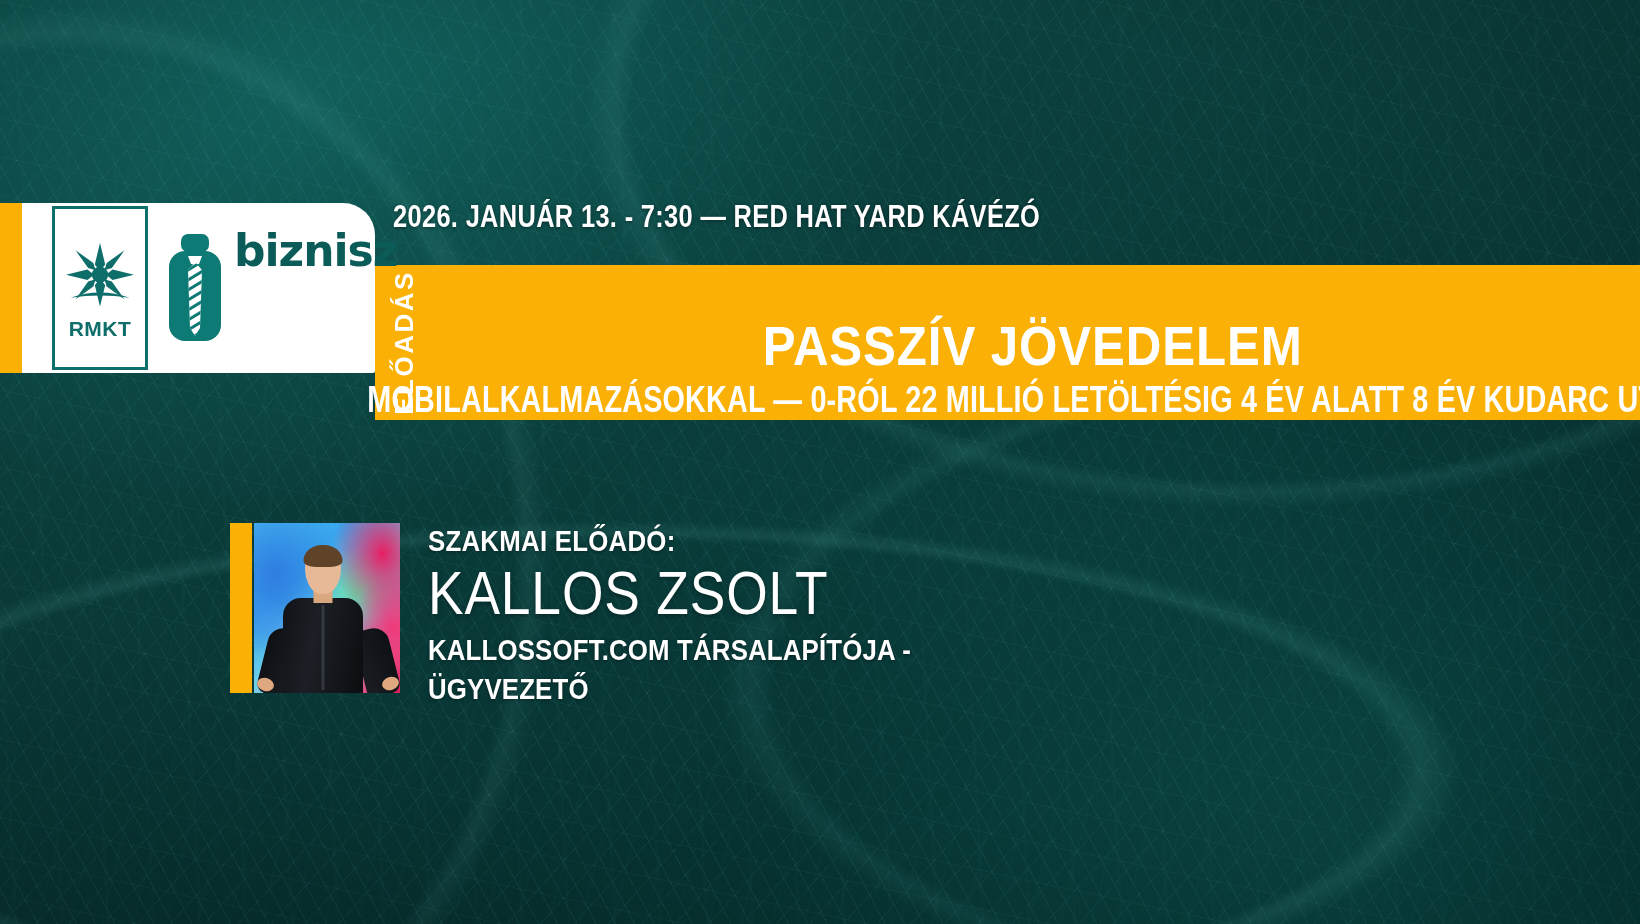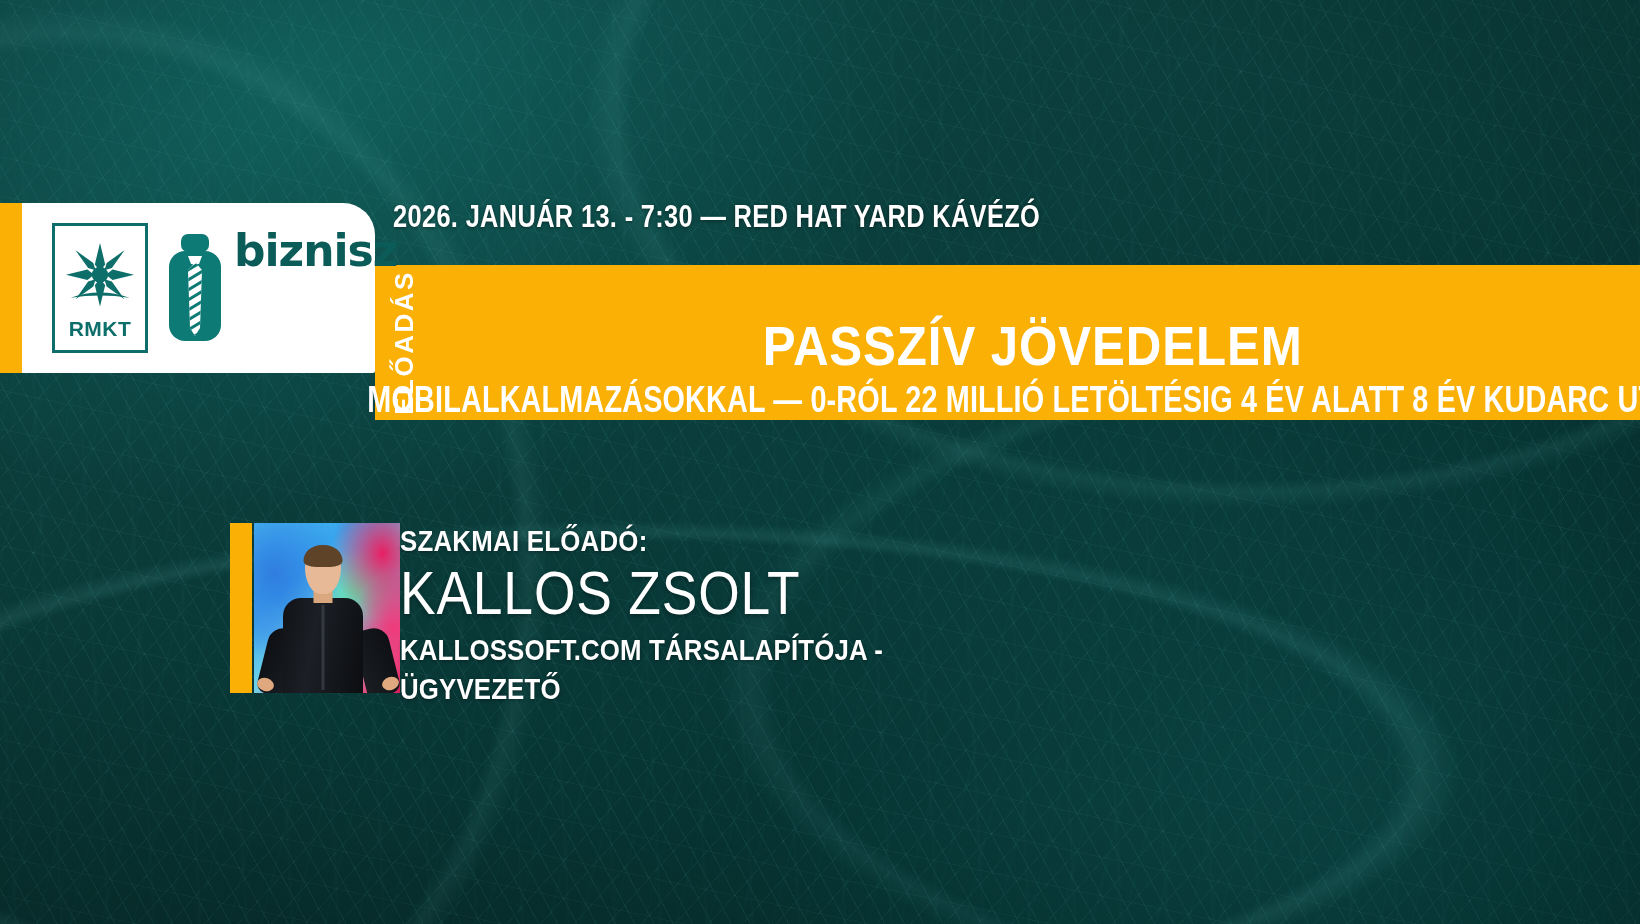--- a/index.html
+++ b/index.html
@@ -71,21 +71,21 @@
   .logo-card-stripe {
     position:absolute; left:0; top:0;
     width:22px; height:170px;
     background:#FAB005;
   }
   .logo-inner {
     display:flex; align-items:center; gap:16px;
     margin-left:52px;
   }
   .rmkt-box {
-    width:96px; height:130px;
+    width:96px; height:164px;
     border:3px solid #0d6e6a;
     display:flex; flex-direction:column;
     align-items:center; justify-content:center;
     gap:2px;
   }
   .rmkt-star { width:74px; height:78px; display:block; }
   .rmkt-word {
     font-family:"Liberation Sans", sans-serif;
     font-weight:bold; font-size:21px; letter-spacing:.5px;
     color:#0d6e6a; line-height:1;
@@ -245,20 +245,21 @@
     transform:rotate(-18deg);
   }
   .fig-placket {
     position:absolute; left:47%; top:48%;
     width:3px; height:50%;
     transform:translateX(-50%);
     background:rgba(70,75,85,.6);
   }
 
   .speaker-text {
+    margin-left:28px;
     padding-top:2px;
     display:flex; flex-direction:column;
   }
   .sp-label {
     font-family:"Liberation Sans Narrow","Liberation Sans", sans-serif;
     font-weight:bold; font-size:30px; letter-spacing:.3px;
     color:#ffffff; line-height:1.06;
     transform:scaleX(.86); transform-origin:left center;
     white-space:nowrap;
     text-shadow:0 1px 4px rgba(0,0,0,.4);

